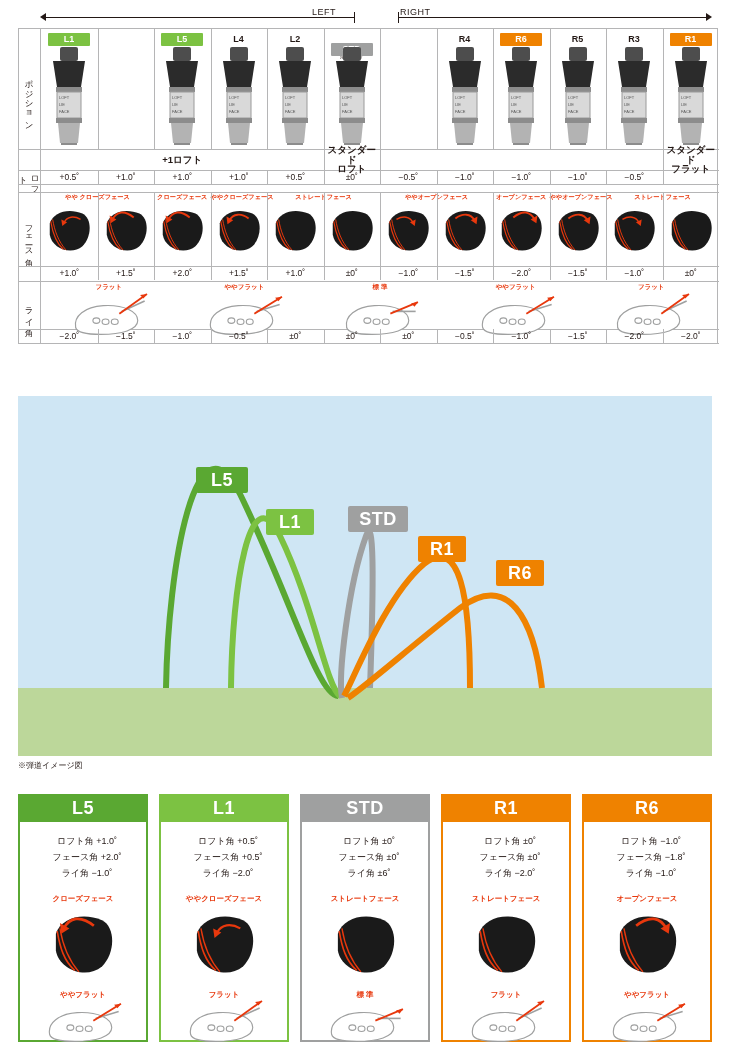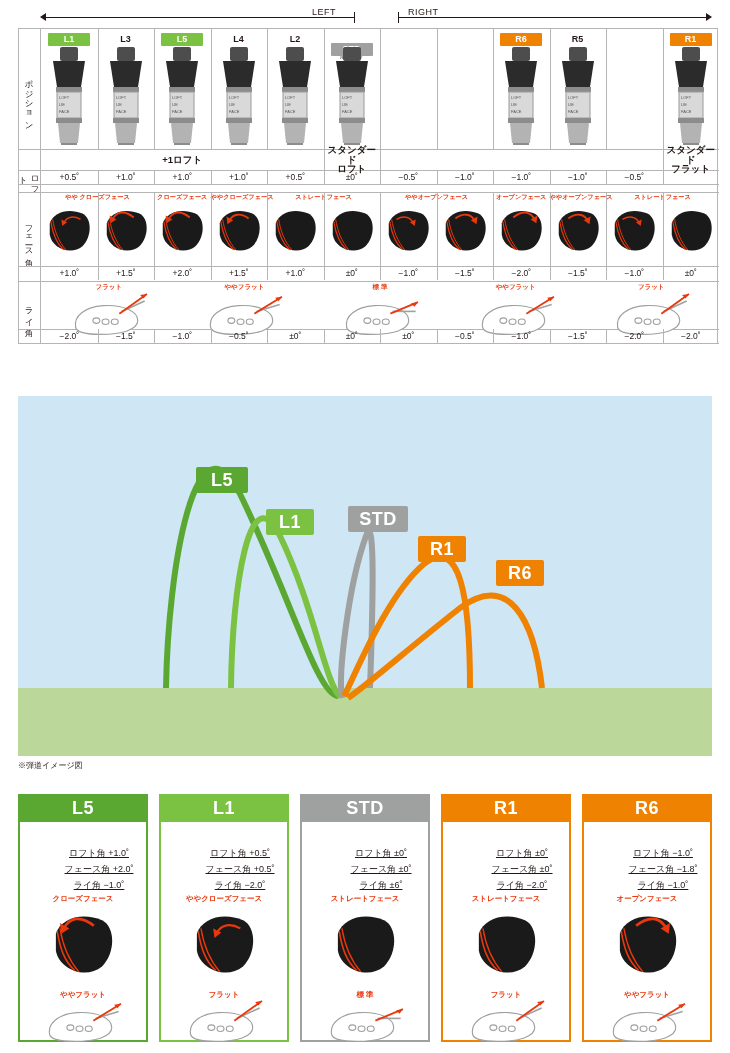--- a/index.html
+++ b/index.html
@@ -89,21 +89,21 @@
   #traj-note { position:absolute; left:18px; top:760px; font-size:8px; color:#231815; }
 
   
   #cards { position:absolute; left:18px; top:794px; width:694px; height:248px; }
   .card { position:absolute; top:0; width:130px; height:248px; background:#fff; }
   .card-head {
     height:28px; display:flex; align-items:center; justify-content:center;
     color:#fff; font-size:18px; font-weight:bold; letter-spacing:.5px;
   }
   .card-body { position:relative; height:220px; border:2px solid; border-top:0; }
-  .spec { margin:16px; padding:0; list-style:none; position:absolute; top:8px; left:0; width:100%;text-decoration:underline; }
+  .spec { margin:4px; padding:0; list-style:none; position:absolute; top:8px; left:0; width:100%; }
   .spec li { font-size:9px; text-align:center; line-height:1.75; color:#231815; }
   .card-facelabel {
     position:absolute; top:72px; left:0; width:100%;
     text-align:center; font-size:7.5px; font-weight:bold; color:#e8380d;
   }
   .card-head-svg { position:absolute; top:82px; left:50%; transform:translateX(-50%); }
   .card-lielabel {
     position:absolute; top:168px; left:0; width:100%;
     text-align:center; font-size:7.5px; font-weight:bold; color:#e8380d;
   }
@@ -113,21 +113,21 @@
 <body>
 
 <div id="top-table">
 
   <div class="lr-bar">
     <div class="lr-arrow-l" style="left:0px;"></div>
     <div class="lr-line" style="left:6px; width:308px;"></div>
     <div class="lr-tick" style="left:314px;"></div>
     <div class="lr-label" style="left:272px;">LEFT</div>
     <div class="lr-tick" style="left:358px;"></div>
-    <div class="lr-label" style="left:368px;">RIGHT</div>
+    <div class="lr-label" style="left:360px;">RIGHT</div>
     <div class="lr-line" style="left:358px; width:308px;"></div>
     <div class="lr-arrow-r" style="left:666px;"></div>
   </div>
 
   <div class="grid">
 
     <div class="rowlabel" style="top:0; height:141px;">ポジション</div>
     <div class="rowlabel" style="top:141px; height:22px;">ロフト</div>
     <div class="rowlabel" style="top:163px; height:89px;">フェース角</div>
     <div class="rowlabel" style="top:252px; height:63px;">ライ角</div>
@@ -154,38 +154,20 @@
       <text x="12" y="52">LOFT</text>
       <text x="12" y="59">LIE</text>
       <text x="12" y="66">FACE</text>
     </g>
     <rect x="9" y="71" width="26" height="5" fill="#8c8c8c"></rect>
     <path d="M11,76 L33,76 L31,96 L13,96 Z" fill="#b3b3b3"></path>
     <rect x="14" y="96" width="16" height="2" fill="#8c8c8c"></rect>
   </svg></div>
         </div>
         <div class="colsep" style="left: 56.5px; top: 0px; height: 120px;"></div>
-        <div class="pos-cell" style="left: 56.5px;">
-          <div class="pos-badge plain" style="background:transparent; top:4px;">L3</div>
-          <div class="hosel"><svg width="44" height="98" viewBox="0 0 44 98">
-    <rect x="13" y="0" width="18" height="14" rx="2" fill="#4d4d4d"></rect>
-    <path d="M6,14 L38,14 L34,40 L10,40 Z" fill="#2b2b2b"></path>
-    <rect x="9" y="40" width="26" height="5" fill="#8c8c8c"></rect>
-    <rect x="10" y="45" width="24" height="26" fill="#d9d9d9"></rect>
-    <rect x="10" y="45" width="24" height="26" fill="none" stroke="#9a9a9a" stroke-width="1"></rect>
-    <g fill="#555" font-size="4" font-family="Liberation Sans, sans-serif">
-      <text x="12" y="52">LOFT</text>
-      <text x="12" y="59">LIE</text>
-      <text x="12" y="66">FACE</text>
-    </g>
-    <rect x="9" y="71" width="26" height="5" fill="#8c8c8c"></rect>
-    <path d="M11,76 L33,76 L31,96 L13,96 Z" fill="#b3b3b3"></path>
-    <rect x="14" y="96" width="16" height="2" fill="#8c8c8c"></rect>
-  </svg></div>
-        </div>
         <div class="colsep" style="left: 113px; top: 0px; height: 120px;"></div>
         <div class="pos-cell" style="left: 113px;">
           <div class="pos-badge" style="background:#7cc242; top:4px;">L5</div>
           <div class="hosel"><svg width="44" height="98" viewBox="0 0 44 98">
     <rect x="13" y="0" width="18" height="14" rx="2" fill="#4d4d4d"></rect>
     <path d="M6,14 L38,14 L34,40 L10,40 Z" fill="#2b2b2b"></path>
     <rect x="9" y="40" width="26" height="5" fill="#8c8c8c"></rect>
     <rect x="10" y="45" width="24" height="26" fill="#d9d9d9"></rect>
     <rect x="10" y="45" width="24" height="26" fill="none" stroke="#9a9a9a" stroke-width="1"></rect>
     <g fill="#555" font-size="4" font-family="Liberation Sans, sans-serif">
@@ -251,20 +233,38 @@
       <text x="12" y="59">LIE</text>
       <text x="12" y="66">FACE</text>
     </g>
     <rect x="9" y="71" width="26" height="5" fill="#8c8c8c"></rect>
     <path d="M11,76 L33,76 L31,96 L13,96 Z" fill="#b3b3b3"></path>
     <rect x="14" y="96" width="16" height="2" fill="#8c8c8c"></rect>
   </svg></div>
         </div>
         <div class="colsep" style="left: 339px; top: 0px; height: 120px;"></div>
         <div class="colsep" style="left: 395.5px; top: 0px; height: 120px;"></div>
+        <div class="pos-cell" style="left: 395.5px;">
+          <div class="pos-badge plain" style="background:transparent; top:4px;">R4</div>
+          <div class="hosel"><svg width="44" height="98" viewBox="0 0 44 98">
+    <rect x="13" y="0" width="18" height="14" rx="2" fill="#4d4d4d"></rect>
+    <path d="M6,14 L38,14 L34,40 L10,40 Z" fill="#2b2b2b"></path>
+    <rect x="9" y="40" width="26" height="5" fill="#8c8c8c"></rect>
+    <rect x="10" y="45" width="24" height="26" fill="#d9d9d9"></rect>
+    <rect x="10" y="45" width="24" height="26" fill="none" stroke="#9a9a9a" stroke-width="1"></rect>
+    <g fill="#555" font-size="4" font-family="Liberation Sans, sans-serif">
+      <text x="12" y="52">LOFT</text>
+      <text x="12" y="59">LIE</text>
+      <text x="12" y="66">FACE</text>
+    </g>
+    <rect x="9" y="71" width="26" height="5" fill="#8c8c8c"></rect>
+    <path d="M11,76 L33,76 L31,96 L13,96 Z" fill="#b3b3b3"></path>
+    <rect x="14" y="96" width="16" height="2" fill="#8c8c8c"></rect>
+  </svg></div>
+        </div>
         <div class="colsep" style="left: 452px; top: 0px; height: 120px;"></div>
         <div class="pos-cell" style="left: 452px;">
           <div class="pos-badge" style="background:#ef8200; top:4px;">R6</div>
           <div class="hosel"><svg width="44" height="98" viewBox="0 0 44 98">
     <rect x="13" y="0" width="18" height="14" rx="2" fill="#4d4d4d"></rect>
     <path d="M6,14 L38,14 L34,40 L10,40 Z" fill="#2b2b2b"></path>
     <rect x="9" y="40" width="26" height="5" fill="#8c8c8c"></rect>
     <rect x="10" y="45" width="24" height="26" fill="#d9d9d9"></rect>
     <rect x="10" y="45" width="24" height="26" fill="none" stroke="#9a9a9a" stroke-width="1"></rect>
     <g fill="#555" font-size="4" font-family="Liberation Sans, sans-serif">
@@ -290,20 +290,38 @@
       <text x="12" y="52">LOFT</text>
       <text x="12" y="59">LIE</text>
       <text x="12" y="66">FACE</text>
     </g>
     <rect x="9" y="71" width="26" height="5" fill="#8c8c8c"></rect>
     <path d="M11,76 L33,76 L31,96 L13,96 Z" fill="#b3b3b3"></path>
     <rect x="14" y="96" width="16" height="2" fill="#8c8c8c"></rect>
   </svg></div>
         </div>
         <div class="colsep" style="left: 565px; top: 0px; height: 120px;"></div>
+        <div class="pos-cell" style="left: 565px;">
+          <div class="pos-badge plain" style="background:transparent; top:4px;">R3</div>
+          <div class="hosel"><svg width="44" height="98" viewBox="0 0 44 98">
+    <rect x="13" y="0" width="18" height="14" rx="2" fill="#4d4d4d"></rect>
+    <path d="M6,14 L38,14 L34,40 L10,40 Z" fill="#2b2b2b"></path>
+    <rect x="9" y="40" width="26" height="5" fill="#8c8c8c"></rect>
+    <rect x="10" y="45" width="24" height="26" fill="#d9d9d9"></rect>
+    <rect x="10" y="45" width="24" height="26" fill="none" stroke="#9a9a9a" stroke-width="1"></rect>
+    <g fill="#555" font-size="4" font-family="Liberation Sans, sans-serif">
+      <text x="12" y="52">LOFT</text>
+      <text x="12" y="59">LIE</text>
+      <text x="12" y="66">FACE</text>
+    </g>
+    <rect x="9" y="71" width="26" height="5" fill="#8c8c8c"></rect>
+    <path d="M11,76 L33,76 L31,96 L13,96 Z" fill="#b3b3b3"></path>
+    <rect x="14" y="96" width="16" height="2" fill="#8c8c8c"></rect>
+  </svg></div>
+        </div>
         <div class="colsep" style="left: 621.5px; top: 0px; height: 120px;"></div>
         <div class="pos-cell" style="left: 621.5px;">
           <div class="pos-badge" style="background:#ef8200; top:4px;">R1</div>
           <div class="hosel"><svg width="44" height="98" viewBox="0 0 44 98">
     <rect x="13" y="0" width="18" height="14" rx="2" fill="#4d4d4d"></rect>
     <path d="M6,14 L38,14 L34,40 L10,40 Z" fill="#2b2b2b"></path>
     <rect x="9" y="40" width="26" height="5" fill="#8c8c8c"></rect>
     <rect x="10" y="45" width="24" height="26" fill="#d9d9d9"></rect>
     <rect x="10" y="45" width="24" height="26" fill="none" stroke="#9a9a9a" stroke-width="1"></rect>
     <g fill="#555" font-size="4" font-family="Liberation Sans, sans-serif">

